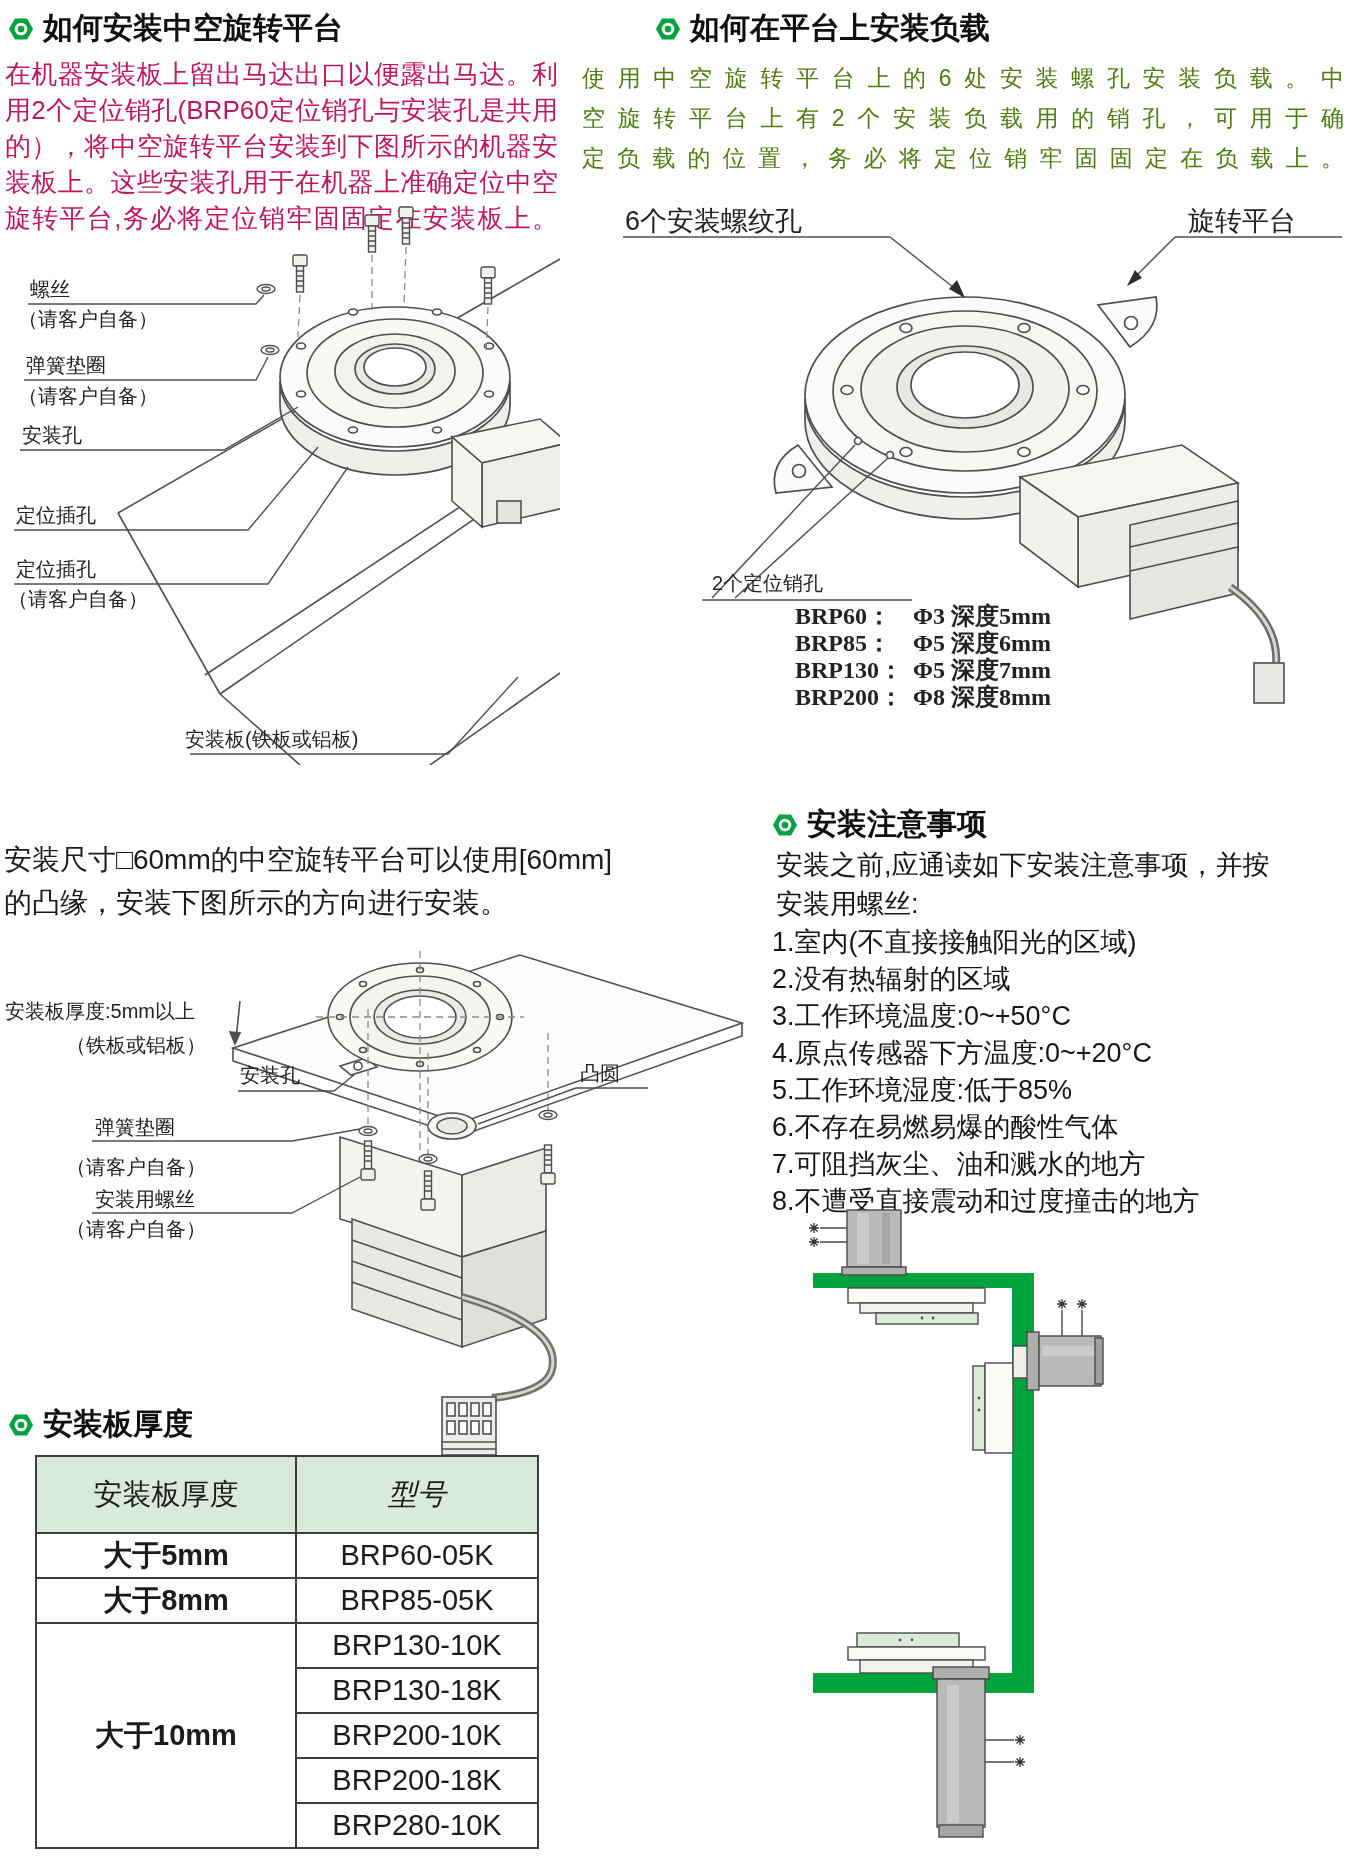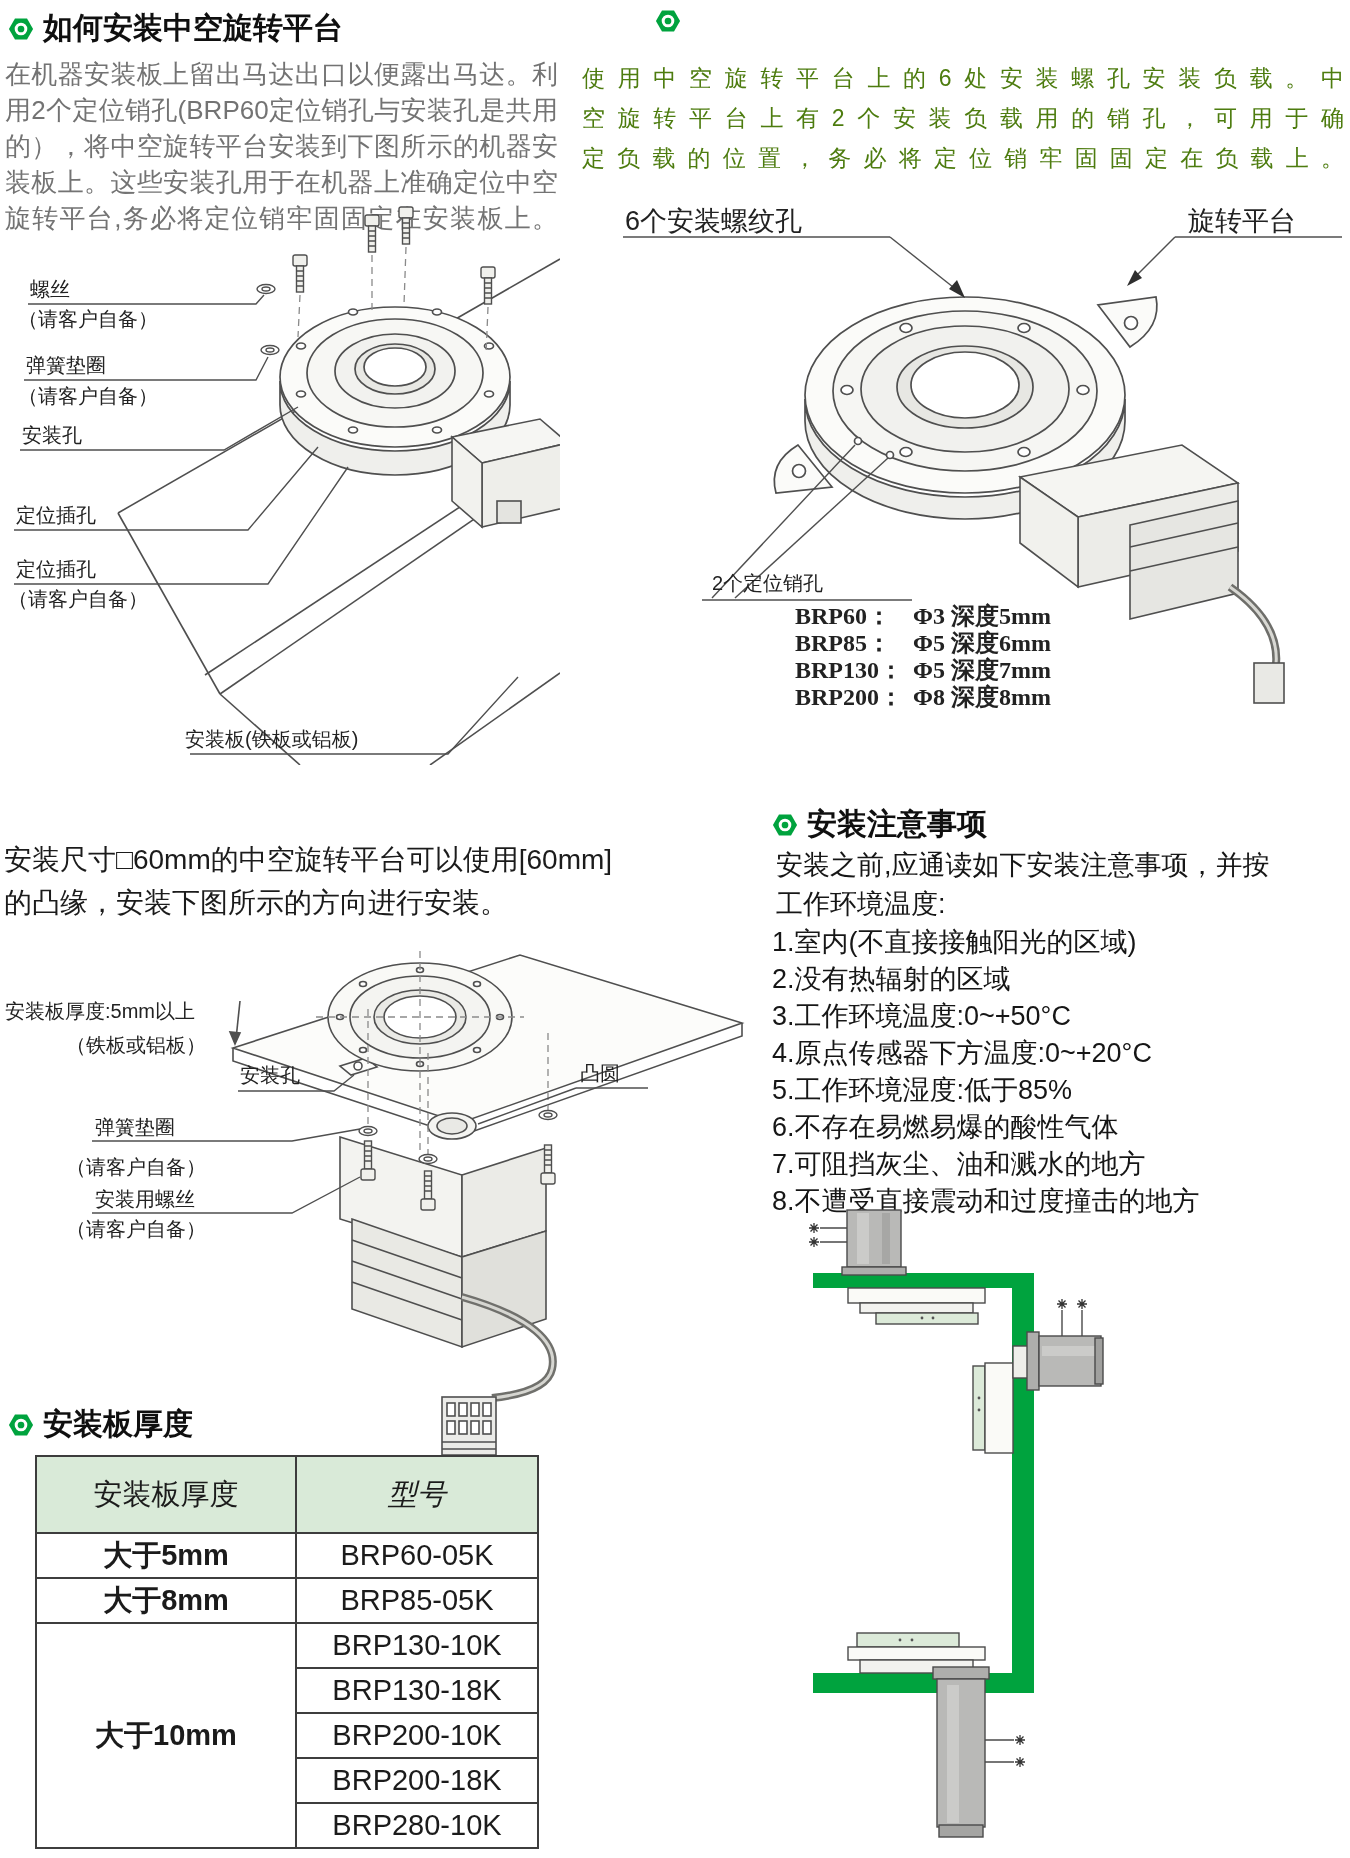--- a/index.html
+++ b/index.html
@@ -6,21 +6,21 @@
     --accent-green:#00a33e;
     --table-header-bg:#d9ead8;
     --plate-green:#dcead9;
   }
   html,body{margin:0;padding:0;background:#ffffff;}
   .page{position:relative;width:1350px;height:1858px;background:#ffffff;overflow:hidden;
         font-family:"Liberation Sans","DejaVu Sans",sans-serif;color:#1b1b1b;}
   .abs{position:absolute;}
   .sec-head{display:flex;align-items:center;gap:9px;font-size:30px;font-weight:bold;color:#0f0f0f;white-space:nowrap;}
   .hex{width:26px;height:26px;flex:0 0 auto;}
-  .p1-line{font-size:26px;line-height:36px;text-align:justify;text-align-last:justify;color:#737373;}
+  .p1-line{font-size:26px;line-height:36px;text-align:justify;text-align-last:justify;color:#be185d;}
   .p2-line{font-size:23px;line-height:40px;text-align:justify;text-align-last:justify;color:#4d7c0f;}
   .fl-line{font-size:28px;line-height:43px;white-space:nowrap;color:#1b1b1b;}
   .lbl{font-size:20px;color:#222;white-space:nowrap;}
   .lbl-b{font-size:27px;}
   .brp-row{display:flex;font-size:24px;font-weight:bold;color:#222;white-space:nowrap;font-family:Liberation Serif, serif;}
   .brp-model{display:inline-block;width:118px;}
   .note-intro{font-size:27px;line-height:39px;color:#161616;white-space:nowrap;}
   .note-item{font-size:27px;line-height:37px;color:#161616;white-space:nowrap;}
   .thk-table{border-collapse:collapse;}
   .thk-table th,.thk-table td{border:2px solid #3d3d3d;text-align:center;vertical-align:middle;color:#1b1b1b;}
@@ -44,20 +44,21 @@
       <circle cx="14" cy="14" r="5.2" fill="none" stroke="#ffffff" stroke-width="3.2"></circle>
     </svg>
     <span>如何安装中空旋转平台</span>
   </div>
 
   <div class="abs sec-head" style="left:655px;top:8px">
     <svg class="hex" viewBox="0 0 28 28">
       <polygon points="1,14 7.5,2.7 20.5,2.7 27,14 20.5,25.3 7.5,25.3" style="fill:var(--accent-green)"></polygon>
       <circle cx="14" cy="14" r="5.2" fill="none" stroke="#ffffff" stroke-width="3.2"></circle>
     </svg>
+    <span>如何在平台上安装负载</span>
   </div>
 
   <div class="abs sec-head" style="left:772px;top:804px">
     <svg class="hex" viewBox="0 0 28 28">
       <polygon points="1,14 7.5,2.7 20.5,2.7 27,14 20.5,25.3 7.5,25.3" style="fill:var(--accent-green)"></polygon>
       <circle cx="14" cy="14" r="5.2" fill="none" stroke="#ffffff" stroke-width="3.2"></circle>
     </svg>
     <span>安装注意事项</span>
   </div>
 
@@ -83,21 +84,21 @@
     <div class="p2-line">定负载的位置，务必将定位销牢固固定在负载上。</div>
   </div>
 
   <div class="abs" style="left:4px;top:838px">
     <div class="fl-line">安装尺寸□60mm的中空旋转平台可以使用[60mm]</div>
     <div class="fl-line">的凸缘，安装下图所示的方向进行安装。</div>
   </div>
 
   <div class="abs" style="left:776px;top:846px">
     <div class="note-intro">安装之前,应通读如下安装注意事项，并按</div>
-    <div class="note-intro">工作环境温度:</div>
+    <div class="note-intro">安装用螺丝:</div>
   </div>
 
   <div class="abs" style="left:772px;top:924px">
     <div class="note-item">1.室内(不直接接触阳光的区域)</div>
     <div class="note-item">2.没有热辐射的区域</div>
     <div class="note-item">3.工作环境温度:0~+50°C</div>
     <div class="note-item">4.原点传感器下方温度:0~+20°C</div>
     <div class="note-item">5.工作环境湿度:低于85%</div>
     <div class="note-item">6.不存在易燃易爆的酸性气体</div>
     <div class="note-item">7.可阻挡灰尘、油和溅水的地方</div>

